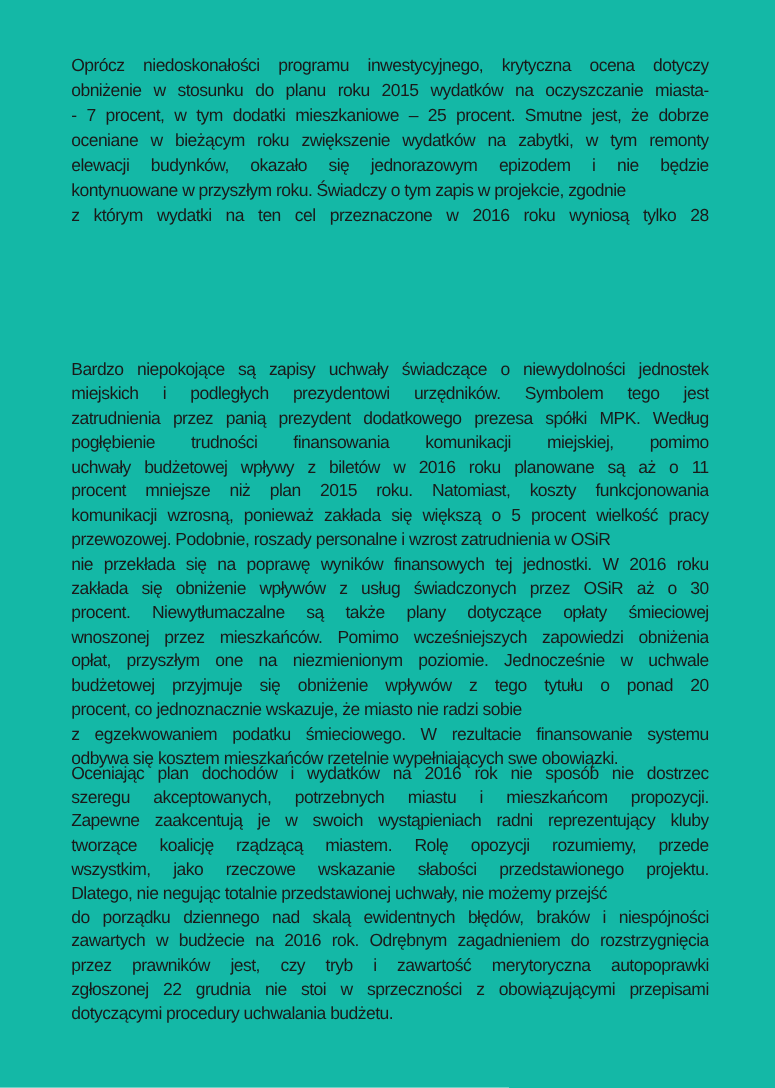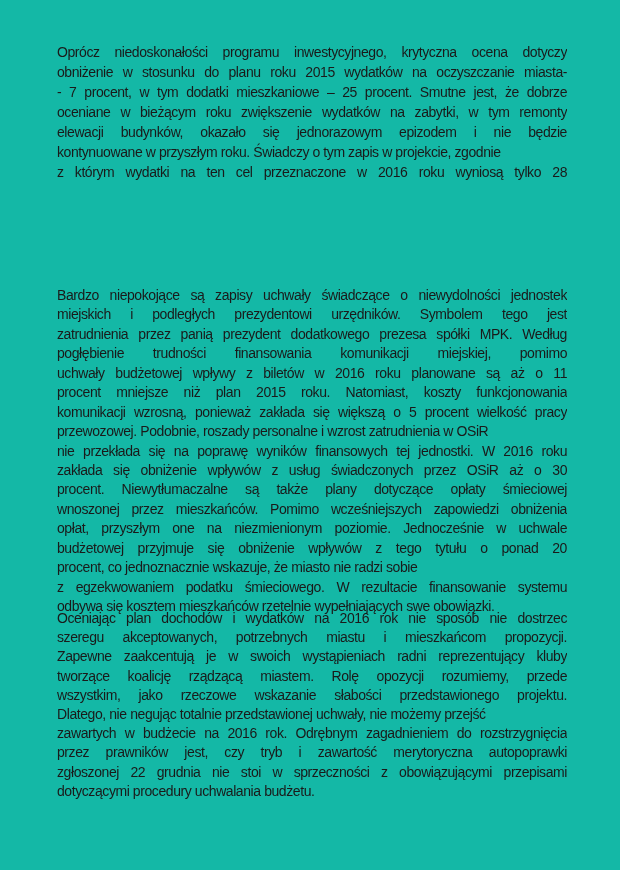--- a/index.html
+++ b/index.html
@@ -81,18 +81,19 @@
       <div class="line j">z egzekwowaniem podatku śmieciowego. W rezultacie finansowanie systemu</div>
       <div class="line">odbywa się kosztem mieszkańców rzetelnie wypełniających swe obowiązki.</div>
     </div>
   <div class="paragraph" id="p3">
       <div class="line j">Oceniając plan dochodów i wydatków na 2016 rok nie sposób nie dostrzec</div>
       <div class="line j">szeregu akceptowanych, potrzebnych miastu i mieszkańcom propozycji.</div>
       <div class="line j">Zapewne zaakcentują je w swoich wystąpieniach radni reprezentujący kluby</div>
       <div class="line j">tworzące koalicję rządzącą miastem. Rolę opozycji rozumiemy, przede</div>
       <div class="line j">wszystkim,  jako rzeczowe wskazanie słabości przedstawionego projektu.</div>
       <div class="line">Dlatego, nie negując totalnie przedstawionej uchwały, nie możemy przejść</div>
+      <div class="line j">do porządku dziennego nad skalą ewidentnych błędów, braków i niespójności</div>
       <div class="line j">zawartych w budżecie na 2016 rok. Odrębnym zagadnieniem do rozstrzygnięcia</div>
       <div class="line j">przez prawników jest, czy tryb i zawartość merytoryczna autopoprawki</div>
       <div class="line j">zgłoszonej 22 grudnia nie stoi w sprzeczności z obowiązującymi przepisami</div>
       <div class="line">dotyczącymi procedury uchwalania budżetu.</div>
     </div>
 </div>
 
 </body></html>

